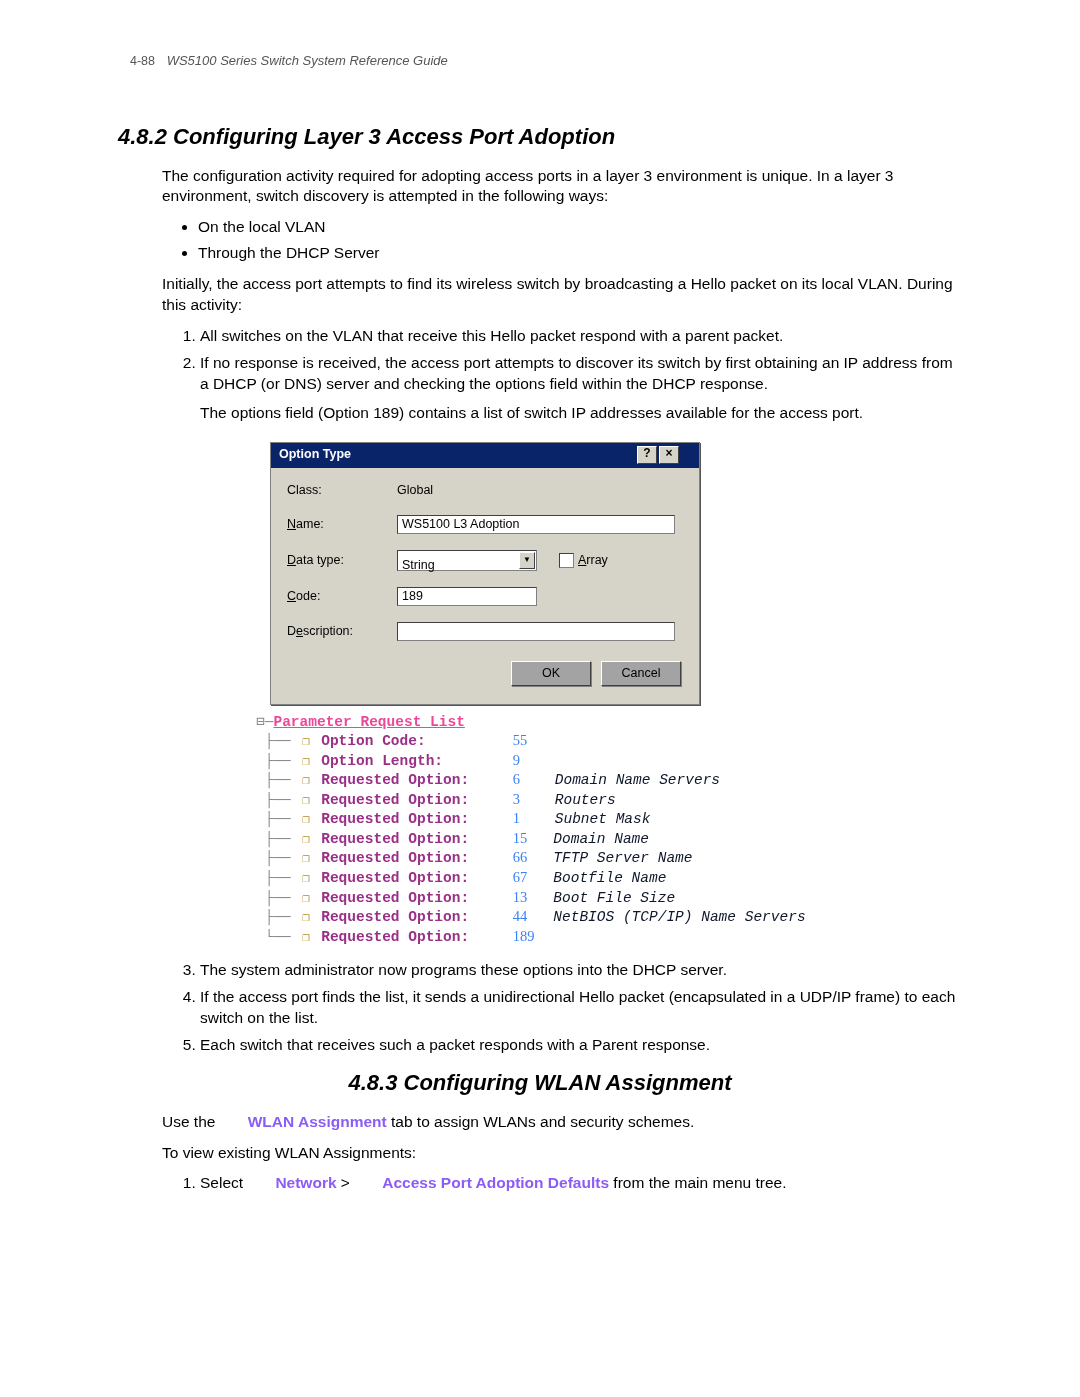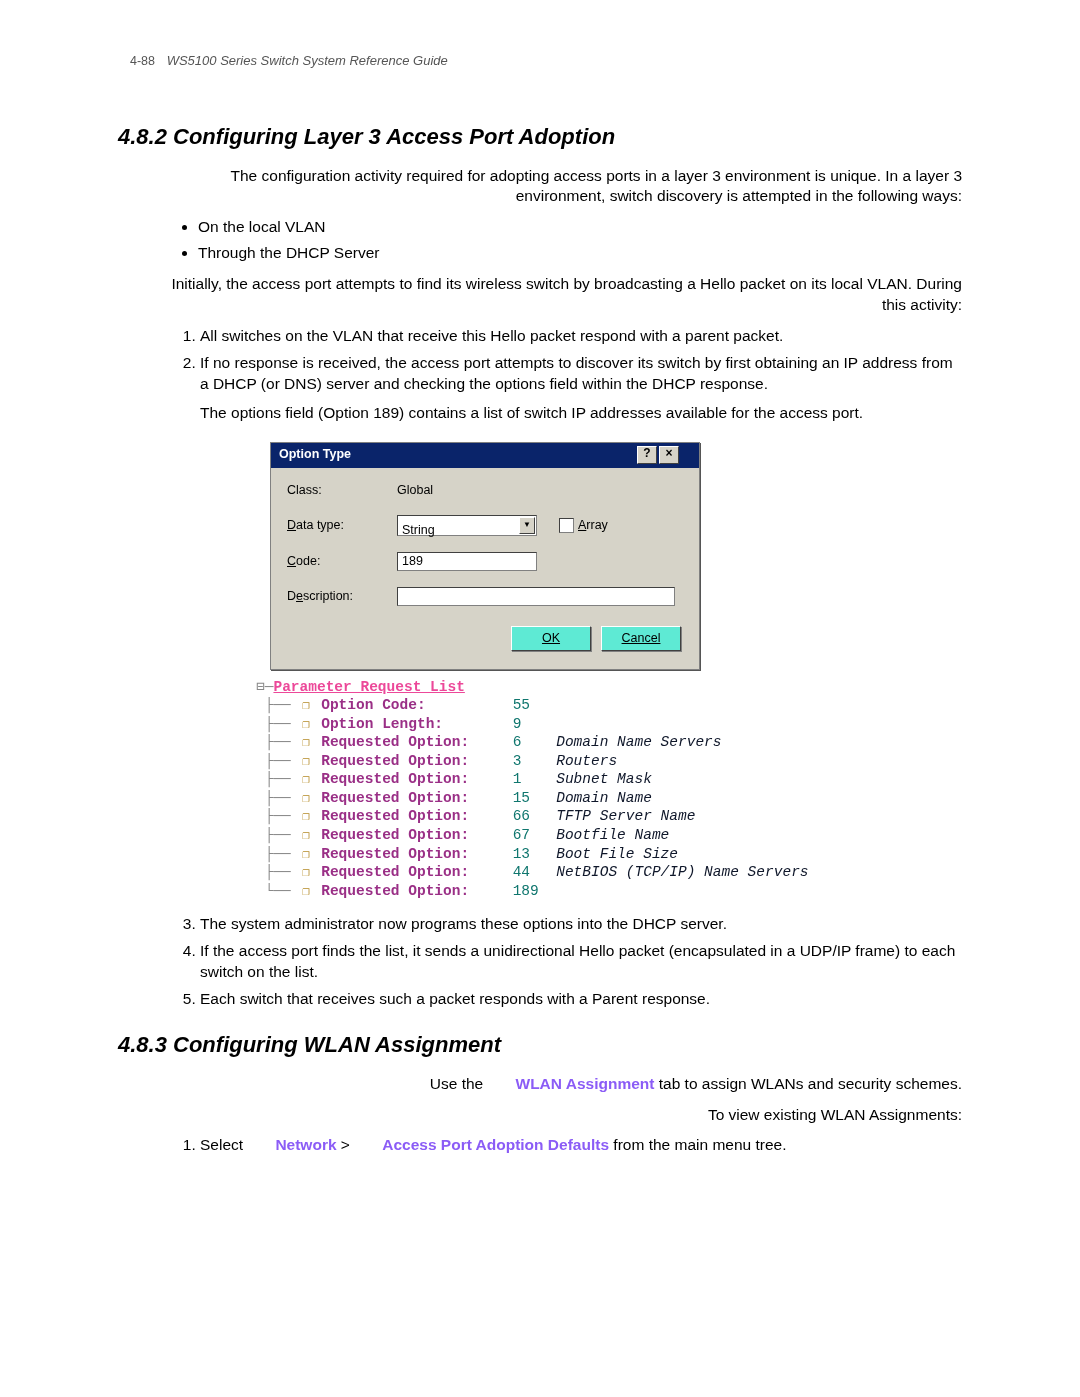--- a/index.html
+++ b/index.html
@@ -55,21 +55,20 @@
   ol.num li{
     margin:6px 0;
     padding-left:0;
   }
   ol.num li .sub{
     margin-top:8px;
     display:block;
   }
   p.para{
     margin:10px 0;
-    text-align:right;
   }
 
   
   .dlg-wrap{
     margin:18px 0 10px 108px;
     width:430px;
     font-family:Tahoma,Arial,sans-serif;
     font-size:12.5px;
   }
   .dlg{
@@ -160,27 +159,26 @@
   .chkbox{
     width:13px;height:13px;background:#fff;border:1px solid #808080;
     border-top-color:#404040;border-left-color:#404040;margin-right:4px;
   }
   .btnrow{
     display:flex;justify-content:flex-end;gap:10px;
     padding:4px 6px 8px 0;
   }
   .winbtn{
     width:78px;height:23px;
-    background:#5eead4;
+    background:#a3a3a3;
     border:1px solid #fff;
     border-right-color:#404040;border-bottom-color:#404040;
     font-size:12.5px;
     display:flex;align-items:center;justify-content:center;
     box-shadow:1px 1px 0 #808080;
-    text-decoration:underline;
   }
 
   
   .tree{
     margin:-2px 0 14px 94px;
     font-family:"Courier New",monospace;
     font-size:14.5px;
     background:#fff;
     line-height:1.28;
     white-space:pre;
@@ -188,21 +186,22 @@
   .tree .root{
     color:#ec4899;
     font-weight:bold;
     text-decoration:underline;
   }
   .tree .k{
     color:#9a2f86;
     font-weight:bold;
   }
   .tree .v{
-    color:#0f766e;
+    color:#3b82f6;
+    font-family:Liberation Serif, serif;
   }
   .tree .d{
     color:#0f172a;
     font-style:italic;
   }
   .tree .branch{
     color:#888;
   }
   .tree .cube{
     color:#b58b28;
@@ -254,20 +253,24 @@
           <span>Option Type</span>
           <span class="tbtns">
             <span class="tbtn">?</span>
             <span class="tbtn">×</span>
           </span>
         </div>
         <div class="dlg-body">
           <div class="frow">
             <span class="lbl">Class:</span>
             <span>Global</span>
+          </div>
+          <div class="frow">
+            <span class="lbl"><u>N</u>ame:</span>
+            <input class="txt wide" value="WS5100 L3 Adoption" style="">
           </div>
           <div class="frow">
             <span class="lbl"><u>D</u>ata type:</span>
             <span class="sel">
               <span>String</span>
               <span class="arrow">▼</span>
             </span>
             <span class="chk">
               <span class="chkbox"></span>
               <span><u>A</u>rray</span>
@@ -303,21 +306,21 @@
 <span class="branch"> └── </span><span class="cube">❐</span> <span class="k">Requested Option:</span>     <span class="v">189</span>
 </div>
 
     <ol class="num" start="3">
       <li>The system administrator now programs these options into the DHCP server.</li>
       <li>If the access port finds the list, it sends a unidirectional Hello packet (encapsulated in a UDP/IP frame) to each switch on the list.</li>
       <li>Each switch that receives such a packet responds with a Parent response.</li>
     </ol>
   </div>
 
-  <h2 class="sec" style="margin-top:20px;">4.8.3  Configuring WLAN Assignment</h2>
+  <h2 class="sec" style="margin-top:12px;text-align:center;">4.8.3  Configuring WLAN Assignment</h2>
 
   <div class="body-ind">
     <p class="para">
       <span>Use the </span><span class="link">WLAN Assignment</span><span> tab to assign WLANs and security schemes.</span>
     </p>
     <p class="para">To view existing WLAN Assignments:</p>
     <ol class="num">
       <li>
         <span>Select </span><span class="link">Network</span><span> &gt; </span><span class="link">Access Port Adoption Defaults</span><span> from the main menu tree.</span>
       </li>

